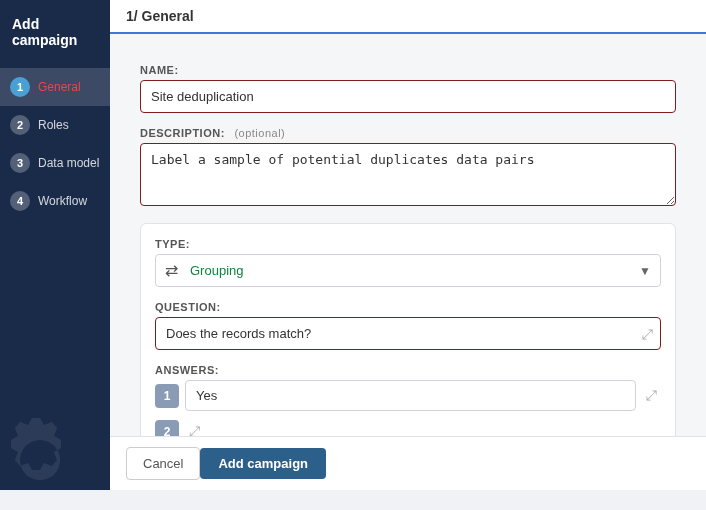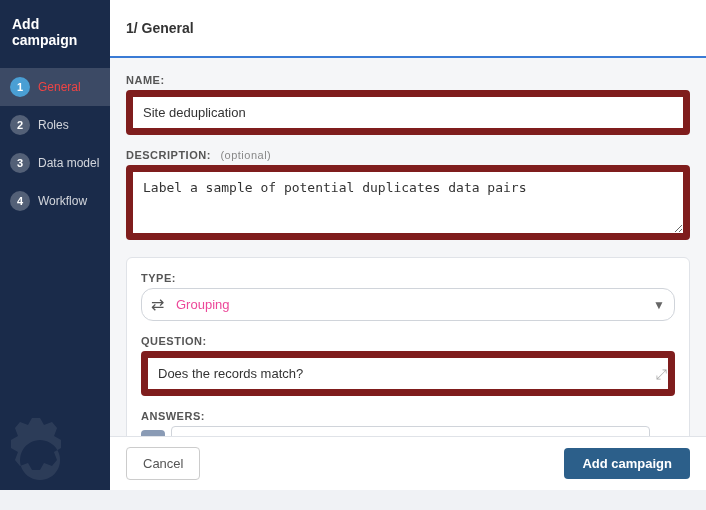--- a/index.html
+++ b/index.html
@@ -95,33 +95,33 @@
       flex: 1;
       display: flex;
       flex-direction: column;
       background: #f5f6f8;
       overflow: hidden;
     }
 
     .page-header {
       background: white;
       border-bottom: 2px solid #3a7bd5;
-      padding: 20px 16px;
+      padding: 8px 16px;
     }
 
     .page-header-title {
       font-size: 14px;
       font-weight: 600;
       color: #333;
     }
 
     .form-area {
       flex: 1;
       overflow-y: auto;
-      padding: 16px;
+      padding: 30px;
       background: #f5f6f8;
     }
 
     .form-group {
       margin-bottom: 14px;
     }
 
     .form-label {
       font-size: 11px;
       font-weight: 700;
@@ -135,21 +135,21 @@
     .form-label .optional {
       font-weight: 400;
       text-transform: none;
       color: #888;
       font-size: 11px;
       margin-left: 6px;
     }
 
     .form-input {
       width: 100%;
-      border: 7px solid #7f1d1d;
+      border: 1px solid #7f1d1d;
       border-radius: 4px;
       padding: 8px 10px;
       font-size: 13px;
       color: #333;
       background: white;
       outline: none;
     }
 
     textarea.form-input {
       resize: vertical;
@@ -175,24 +175,24 @@
     .type-icon {
       position: absolute;
       left: 10px;
       color: #555;
       font-size: 16px;
     }
 
     .form-select {
       width: 100%;
       border: 1px solid #d0d4da;
-      border-radius: 12px;
+      border-radius: 4px;
       padding: 8px 30px 8px 34px;
       font-size: 13px;
-      color: #ec4899;
+      color: #15803d;
       background: white;
       outline: none;
       appearance: none;
       cursor: pointer;
     }
 
     .select-chevron {
       position: absolute;
       right: 10px;
       color: #666;
@@ -250,21 +250,20 @@
       font-size: 16px;
       padding: 2px 4px;
     }
 
     
     .footer {
       background: white;
       border-top: 1px solid #e0e3e8;
       padding: 10px 16px;
       display: flex;
-      justify-content: space-between;
       align-items: center;
     }
 
     .cancel-btn {
       background: transparent;
       border: 1px solid #ccc;
       border-radius: 4px;
       padding: 8px 16px;
       font-size: 13px;
       color: #555;

